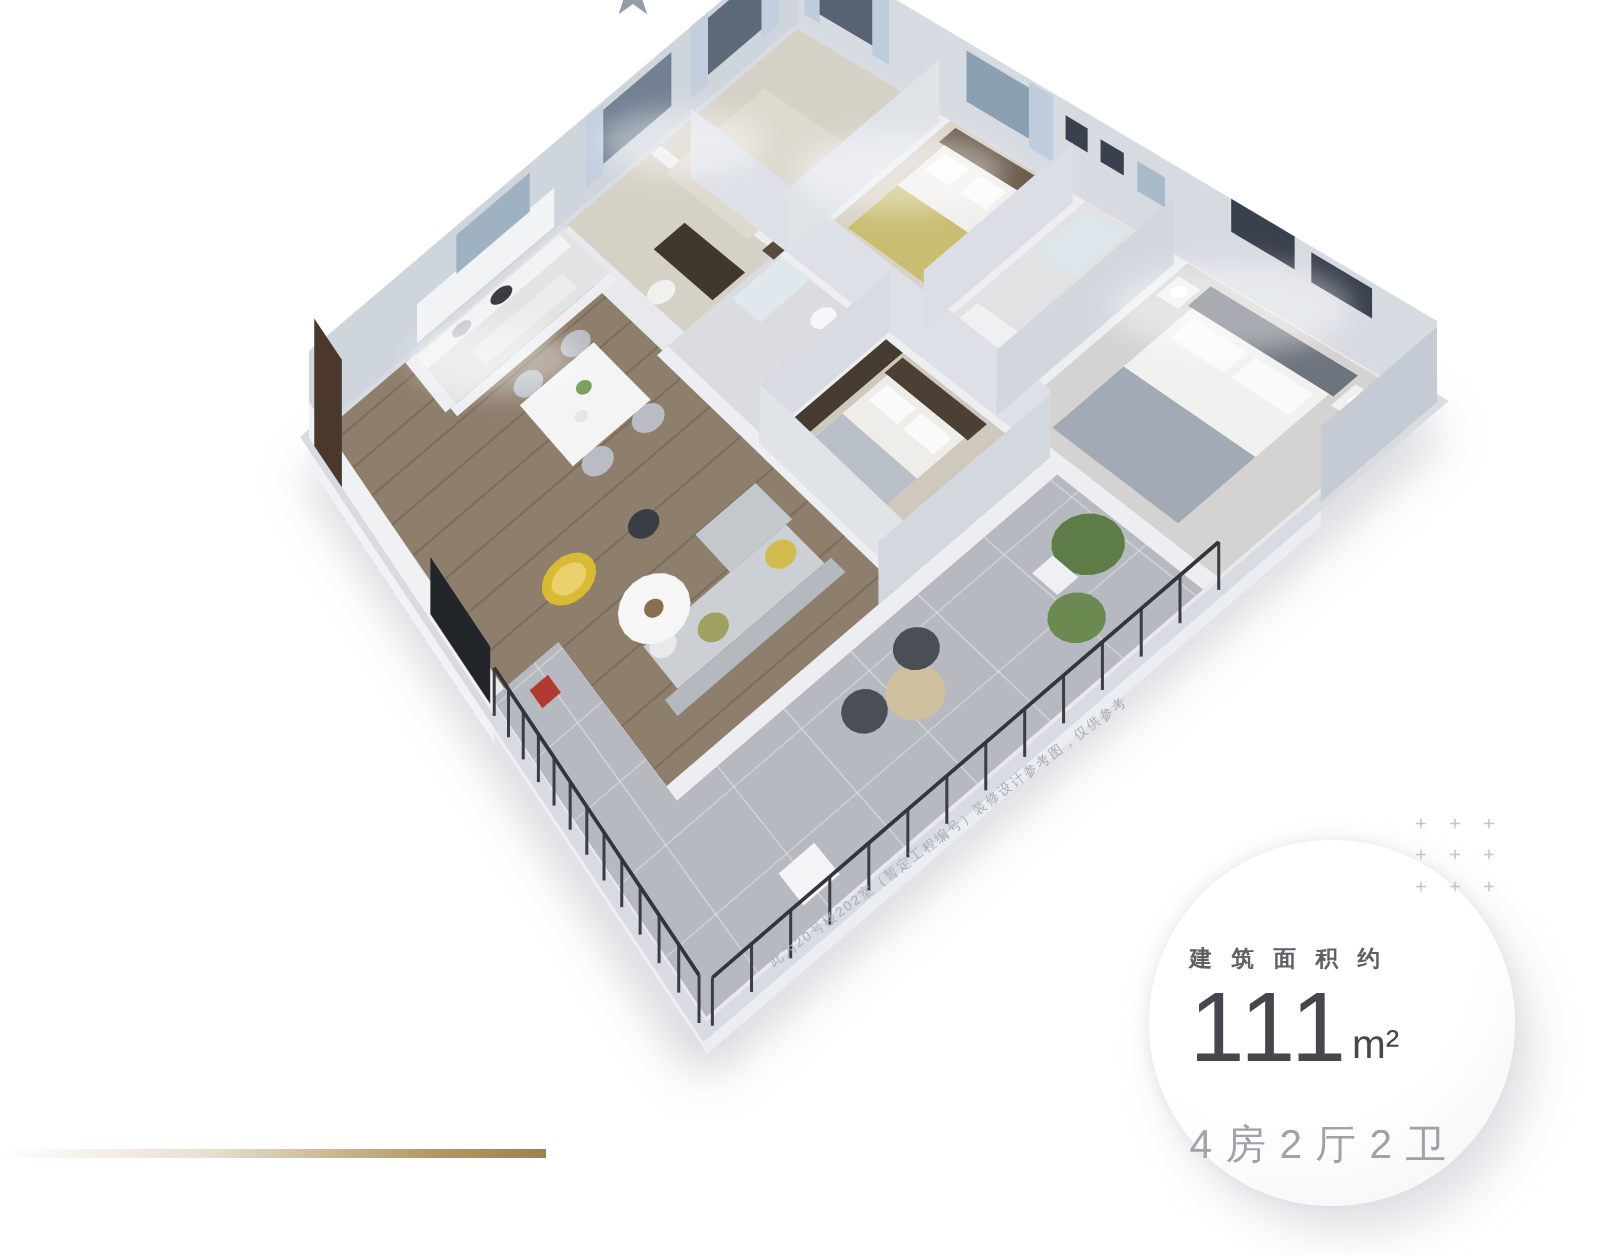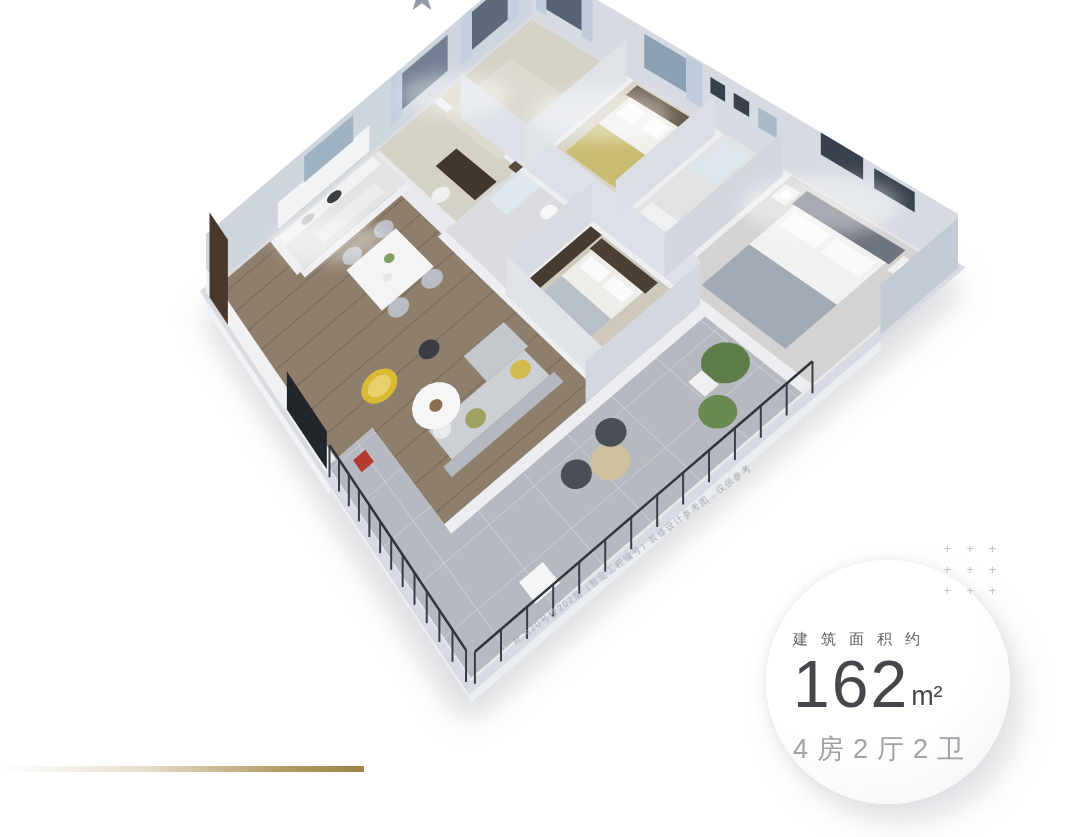--- a/index.html
+++ b/index.html
@@ -6,25 +6,25 @@
   body{width:1080px;height:837px;position:relative;overflow:hidden;background:#ffffff;
        font-family:"Liberation Sans","DejaVu Sans",sans-serif;}
   .star-deco{position:absolute;left:404px;top:-24px;font-size:40px;color:#939ca8;line-height:1;}
   .plan-svg{position:absolute;left:0;top:0;}
   .disclaimer{position:absolute;left:514px;top:636px;font-size:9px;color:#a7acb5;
       letter-spacing:1.5px;transform:rotate(-36.6deg);transform-origin:0 50%;white-space:nowrap;}
   .info-circle{position:absolute;left:766px;top:560px;width:244px;height:244px;border-radius:50%;
       background:radial-gradient(circle at 38% 28%, #ffffff 52%, #f2f2f5 100%);
       box-shadow:12px 18px 30px rgba(172,175,184,.38), -2px -2px 10px rgba(225,226,231,.55);
       box-sizing:border-box;padding:70px 0 0 27px;}
-  .area-label{font-size:15px;color:#5f6067;font-weight:400;letter-spacing:13px;white-space:nowrap;}
+  .area-label{font-size:15px;color:#5f6067;font-weight:700;letter-spacing:13px;white-space:nowrap;}
   .area-row{display:flex;align-items:flex-end;margin-top:2px;}
   .area-value{font-size:66px;line-height:1;color:#46474d;font-weight:500;letter-spacing:2px;}
   .area-unit{font-size:27px;color:#46474d;font-weight:500;margin:16px 0 5px 2px;}
-  .layout-text{margin-top:14px;font-size:27px;color:#a0a2a8;font-weight:300;letter-spacing:9px;white-space:nowrap;}
+  .layout-text{margin-top:28px;font-size:27px;color:#a0a2a8;font-weight:300;letter-spacing:9px;white-space:nowrap;}
   .plus-grid{position:absolute;left:936px;top:542px;width:68px;display:grid;
       grid-template-columns:repeat(3,1fr);grid-row-gap:8px;justify-items:center;
       font-size:13px;color:#bfc3cb;line-height:1;}
   .gold-line{position:absolute;left:0;top:766px;width:364px;height:6px;
       background:linear-gradient(to right, rgba(179,151,95,0) 0%, rgba(179,151,95,.30) 38%,
                  #b3975f 80%, #9e8348 100%);}
 </style>
 </head>
 <body>
 
@@ -220,21 +220,21 @@
     <ellipse cx="820" cy="205" rx="80" ry="30" fill="rgba(255,255,255,0.4)" filter="url(#blur8)"></ellipse>
     <ellipse cx="455" cy="95" rx="55" ry="22" fill="rgba(255,255,255,0.4)" filter="url(#blur8)"></ellipse>
     <ellipse cx="330" cy="240" rx="55" ry="22" fill="rgba(255,255,255,0.4)" filter="url(#blur8)"></ellipse>
   </svg>
 
 <div class="disclaimer">此为20号楼202室（暂定工程编号）装修设计参考图，仅供参考</div>
 
 <div class="info-circle">
   <div class="area-label">建筑面积约</div>
   <div class="area-row">
-    <span class="area-value">162</span>
+    <span class="area-value">111</span>
     <span class="area-unit">m²</span>
   </div>
   <div class="layout-text">4房2厅2卫</div>
 </div>
 
 <div class="plus-grid">
   <span>+</span>
   <span>+</span>
   <span>+</span>
   <span>+</span>

